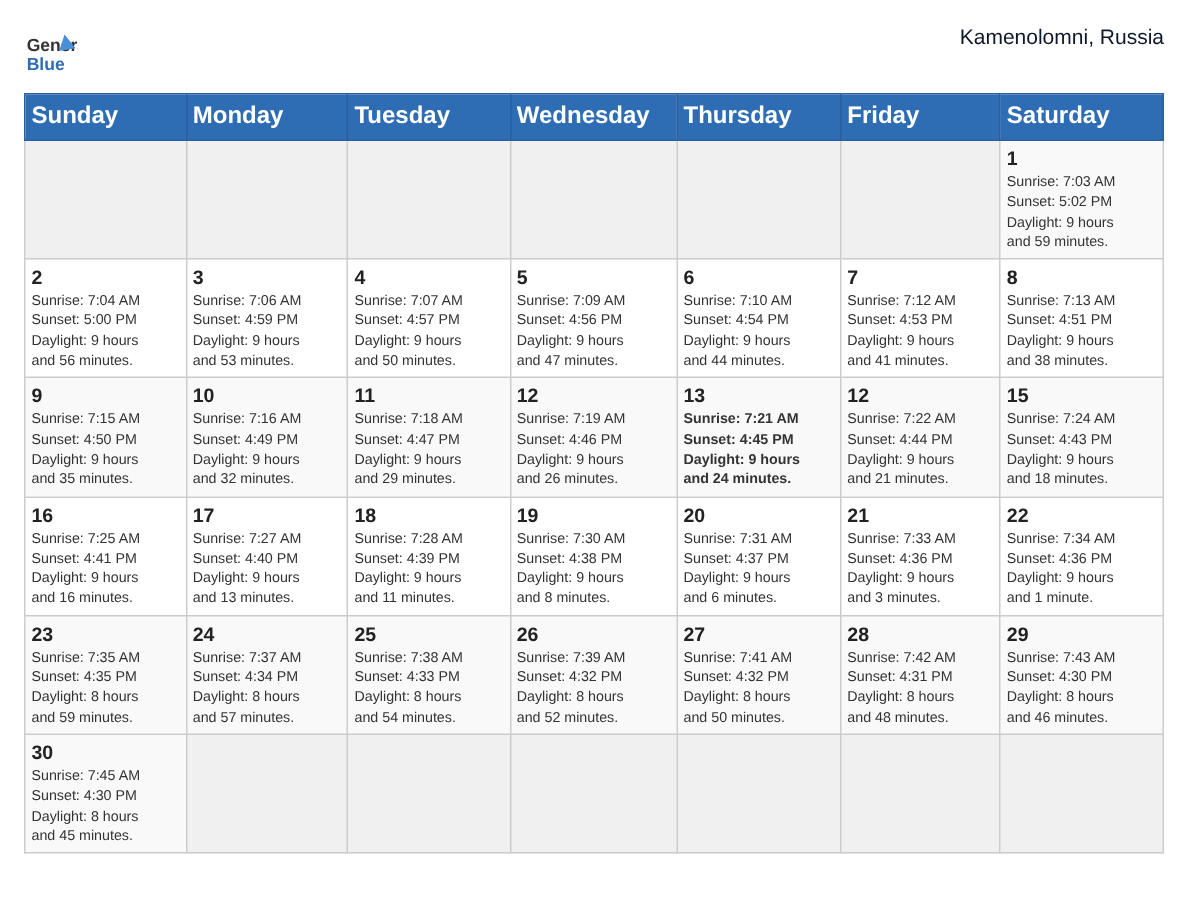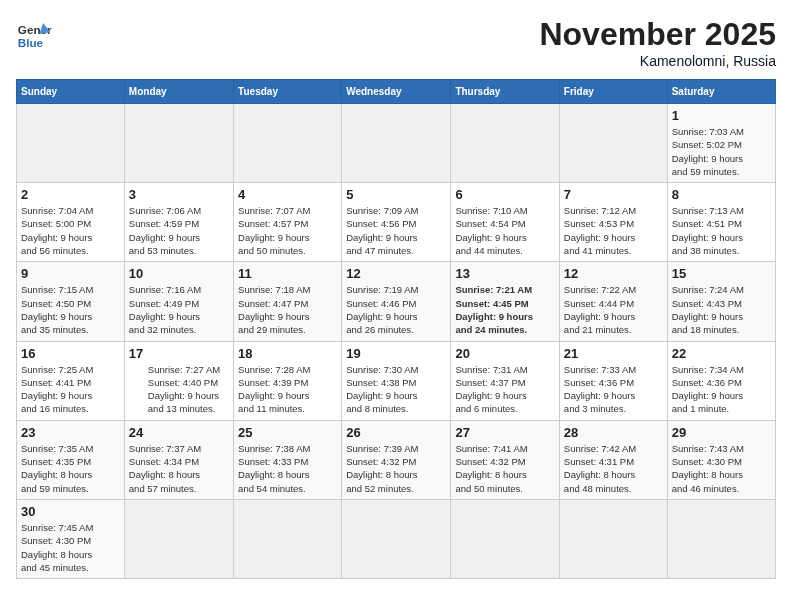--- a/index.html
+++ b/index.html
@@ -38,21 +38,21 @@
       color: #0f172a;
     }
     .calendar {
       width: 100%;
       border-collapse: collapse;
       border: 1px solid #ccc;
     }
     .calendar thead th {
       background: #2e6db4;
       color: #fff;
-      font-size: 10px;
+      font-size: 16px;
       font-weight: bold;
       padding: 6px 4px;
       text-align: left;
       border: 1px solid #2a5fa0;
     }
     .calendar tbody td {
       vertical-align: top;
       border: 1px solid #ccc;
       padding: 4px;
       width: 113px;
@@ -93,21 +93,20 @@
 <div class="header">
   <div class="logo">
     <svg class="logo-icon" viewBox="0 0 40 40">
       <text x="2" y="20" font-size="13" font-family="Arial" font-weight="bold" fill="#333">General</text>
       <text x="2" y="34" font-size="13" font-family="Arial" font-weight="bold" fill="#2e6db4">Blue</text>
       <polygon points="30,8 38,18 30,14" fill="#2e6db4"></polygon>
       <polygon points="30,8 38,18 26,20" fill="#4a90d9"></polygon>
     </svg>
   </div>
   <div class="title-block">
-    <div class="month-title">November 2025</div>
     <div class="location">Kamenolomni, Russia</div>
   </div>
 </div>
 
 <table class="calendar">
   <thead>
     <tr>
     <th>Sunday</th>
         <th>Monday</th>
         <th>Tuesday</th>
@@ -238,21 +237,21 @@
       <tr>
         <td>
           <span class="day-num">16</span>
           <div class="day-info" style="white-space: pre-line;">Sunrise: 7:25 AM
 Sunset: 4:41 PM
 Daylight: 9 hours
 and 16 minutes.</div>
         </td>
         <td>
           <span class="day-num">17</span>
-          <div class="day-info" style="white-space: pre-line; margin-left: 19px;">Sunrise: 7:27 AM
+          <div class="day-info" style="white-space: pre-line;">Sunrise: 7:27 AM
 Sunset: 4:40 PM
 Daylight: 9 hours
 and 13 minutes.</div>
         </td>
         <td>
           <span class="day-num">18</span>
           <div class="day-info" style="white-space: pre-line;">Sunrise: 7:28 AM
 Sunset: 4:39 PM
 Daylight: 9 hours
 and 11 minutes.</div>

